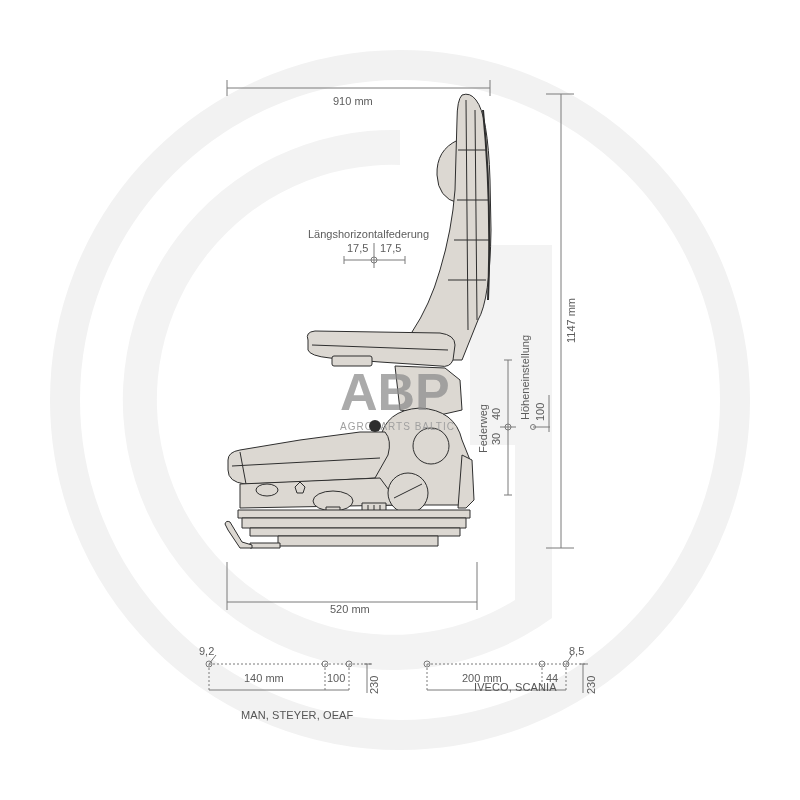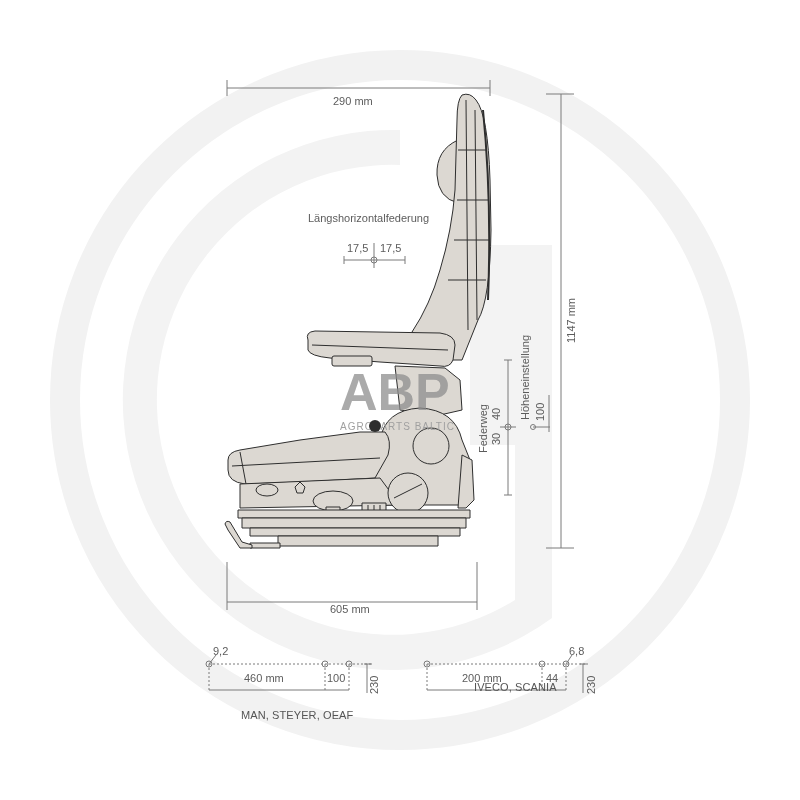--- a/index.html
+++ b/index.html
@@ -124,39 +124,39 @@
     <line x1="566" y1="664" x2="566" y2="690" stroke-dasharray="2,2"></line>
     <line x1="427" y1="690" x2="566" y2="690"></line>
     <circle cx="427" cy="664" r="3"></circle>
     <circle cx="542" cy="664" r="3"></circle>
     <circle cx="566" cy="664" r="3"></circle>
     <line x1="566" y1="664" x2="572" y2="655"></line>
     <line x1="583" y1="664" x2="583" y2="693"></line>
     <line x1="580" y1="664" x2="588" y2="664"></line>
   </svg>
 
-  <span class="lbl" style="left:333px;top:96px">290 mm</span>
-  <span class="lbl" style="left:330px;top:604px">605 mm</span>
+  <span class="lbl" style="left:333px;top:96px">910 mm</span>
+  <span class="lbl" style="left:330px;top:604px">520 mm</span>
   <span class="lbl vert" style="left:566px;top:343px">1147 mm</span>
 
-  <span class="lbl" style="left:308px;top:213px">Längshorizontalfederung</span>
+  <span class="lbl" style="left:308px;top:229px">Längshorizontalfederung</span>
   <span class="lbl" style="left:347px;top:243px">17,5</span>
   <span class="lbl" style="left:380px;top:243px">17,5</span>
 
   <span class="lbl vert" style="left:478px;top:453px">Federweg</span>
   <span class="lbl vert" style="left:491px;top:445px">30</span>
   <span class="lbl vert" style="left:491px;top:420px">40</span>
 
   <span class="lbl vert" style="left:520px;top:420px">Höheneinstellung</span>
   <span class="lbl vert" style="left:535px;top:421px">100</span>
 
-  <span class="lbl" style="left:213px;top:646px">9,2</span>
-  <span class="lbl" style="left:244px;top:673px">460 mm</span>
+  <span class="lbl" style="left:199px;top:646px">9,2</span>
+  <span class="lbl" style="left:244px;top:673px">140 mm</span>
   <span class="lbl" style="left:327px;top:673px">100</span>
   <span class="lbl vert" style="left:369px;top:694px">230</span>
   <span class="lbl caption" style="left:241px;top:710px">MAN, STEYER, OEAF</span>
 
-  <span class="lbl" style="left:569px;top:646px">6,8</span>
+  <span class="lbl" style="left:569px;top:646px">8,5</span>
   <span class="lbl" style="left:462px;top:673px">200 mm</span>
   <span class="lbl" style="left:546px;top:673px">44</span>
   <span class="lbl vert" style="left:586px;top:694px">230</span>
   <span class="lbl caption" style="left:474px;top:682px">IVECO, SCANIA</span>
 </div>
 
 </body></html>

